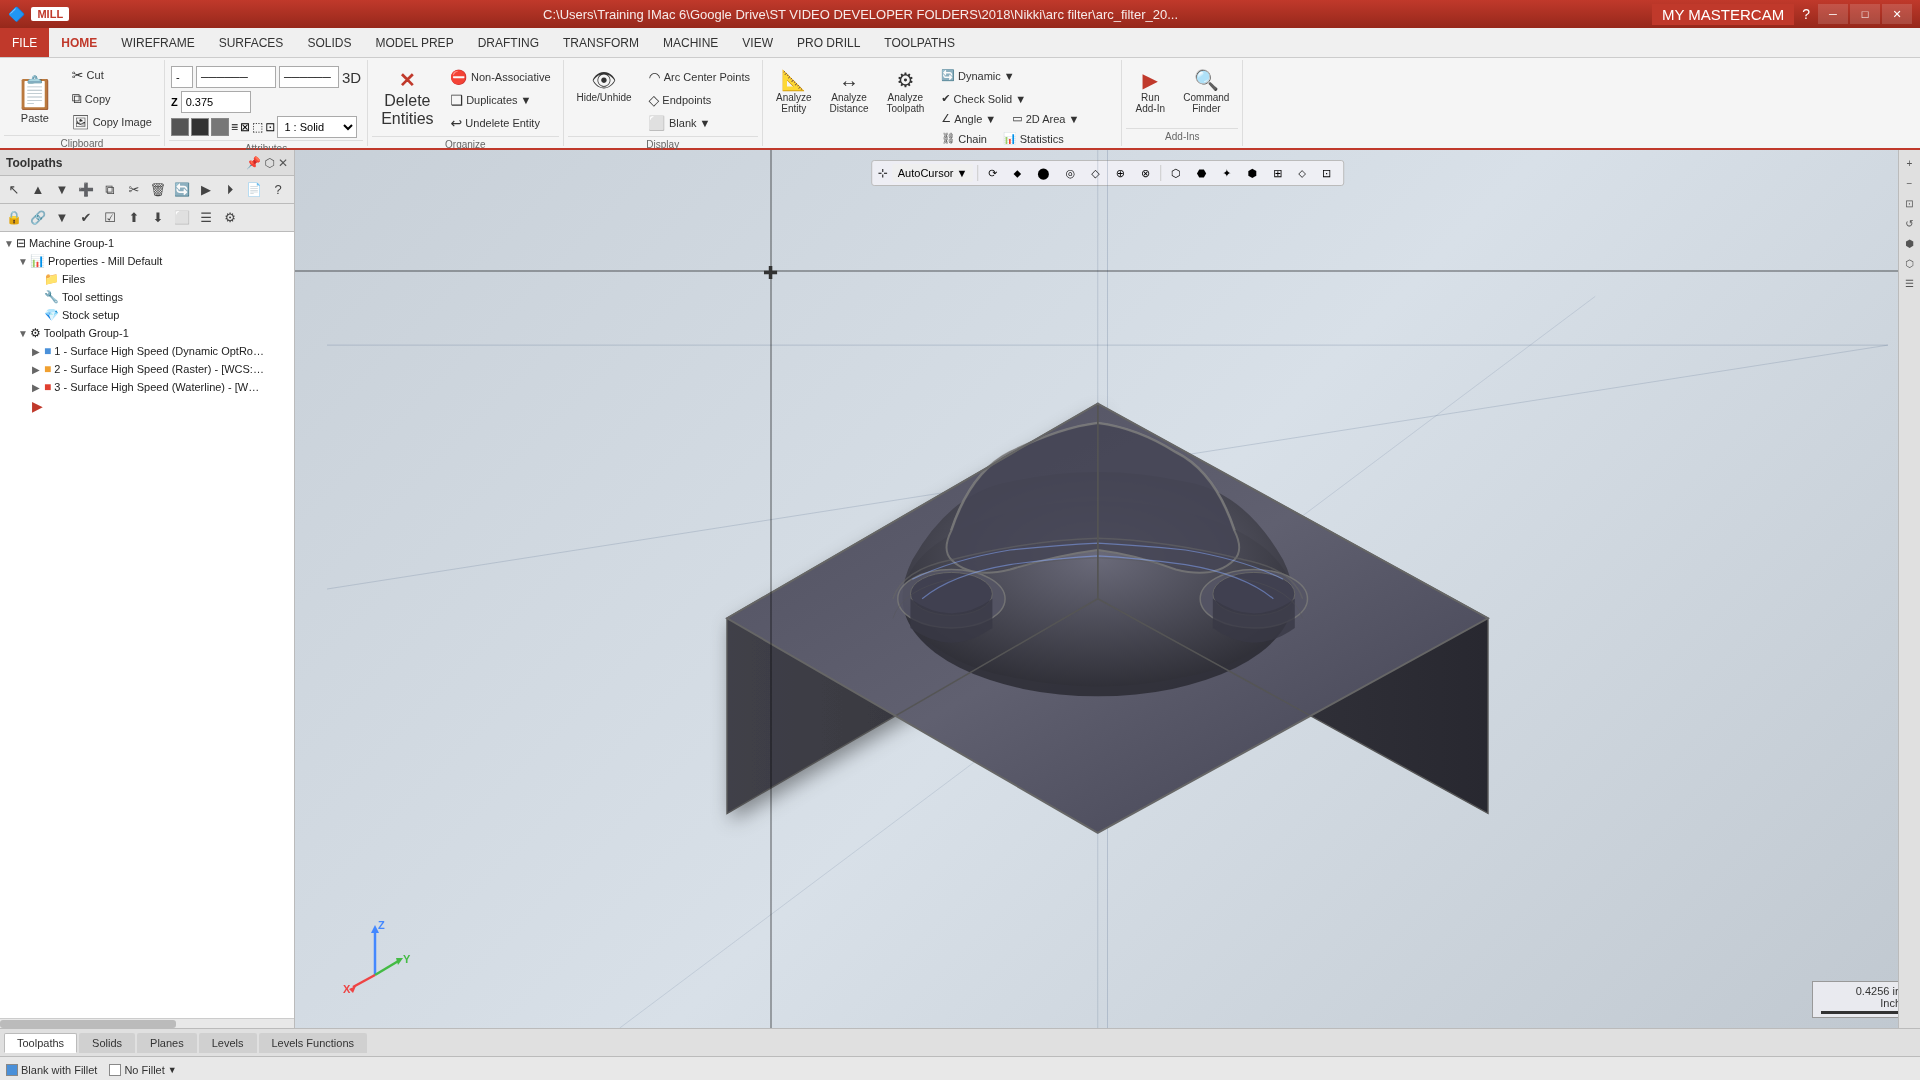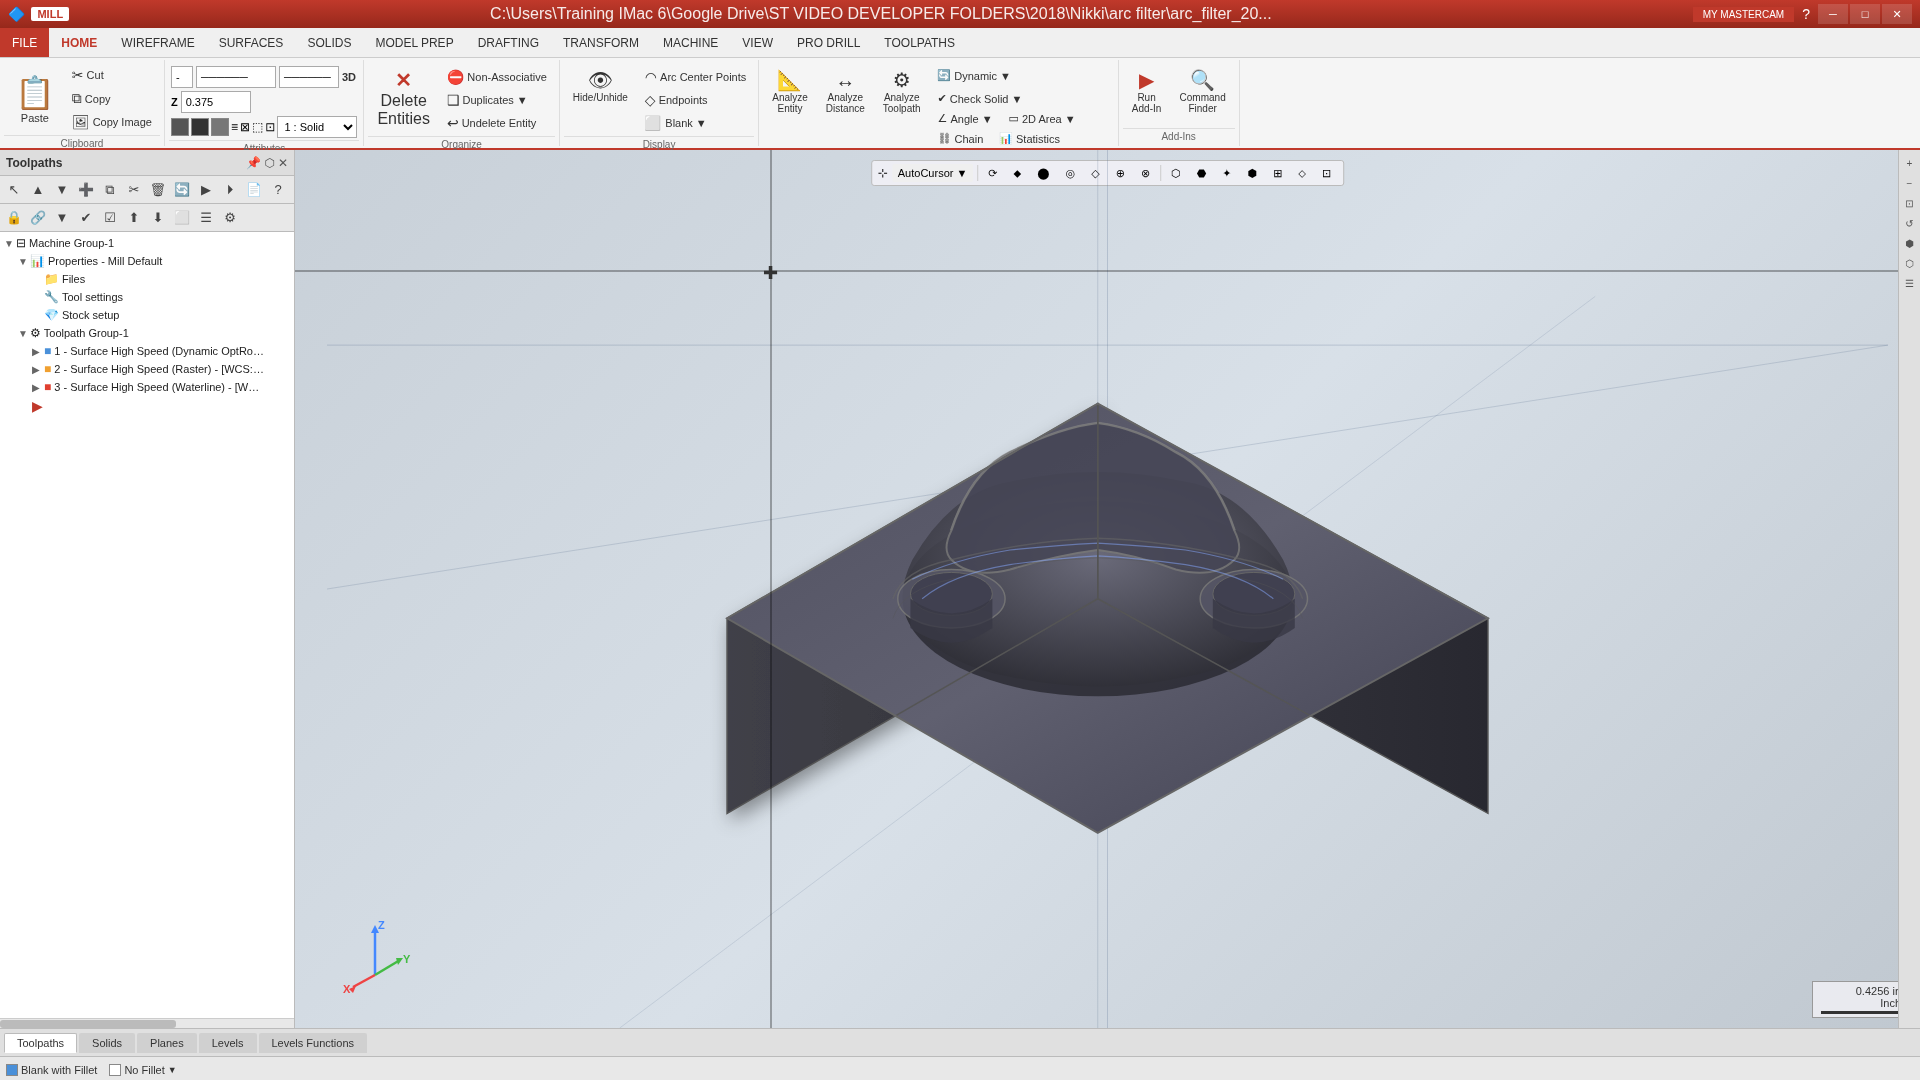--- a/index.html
+++ b/index.html
@@ -5,21 +5,21 @@
     * { margin: 0; padding: 0; box-sizing: border-box; }
     body { width: 1920px; height: 1080px; overflow: hidden; font-family: 'Segoe UI', Arial, sans-serif; font-size: 12px; background: #d0d8e0; }
 
     
     #titlebar {
       width: 100%; height: 28px; background: linear-gradient(to bottom, #c0392b, #96281b);
       display: flex; align-items: center; justify-content: space-between;
       padding: 0 8px; color: white;
     }
     #titlebar .title-left { display: flex; align-items: center; gap: 6px; }
-    #titlebar .title-path { font-size: 16px; color: rgba(255,255,255,0.9); flex: 1; text-align: center; }
+    #titlebar .title-path { font-size: 13px; color: rgba(255,255,255,0.9); flex: 1; text-align: center; }
     #titlebar .win-controls { display: flex; gap: 2px; }
     #titlebar .win-btn { width: 30px; height: 20px; background: rgba(255,255,255,0.15); border: none; color: white; cursor: pointer; font-size: 11px; display: flex; align-items: center; justify-content: center; }
 
     
     #menubar {
       width: 100%; height: 30px; background: #f0f0f0;
       display: flex; align-items: stretch; border-bottom: 1px solid #ccc;
     }
     .menu-item {
       padding: 0 12px; display: flex; align-items: center; cursor: pointer;
@@ -225,21 +225,21 @@
     .plus-cursor {
       position: absolute;
       left: 468px; top: 112px;
       font-size: 18px; color: #333;
       pointer-events: none;
     }
 
     
     #my-mcam {
       background: #c0392b; color: white; padding: 2px 10px;
-      font-size: 10px; cursor: pointer; border: none;
+      font-size: 15px; cursor: pointer; border: none;
       display: flex; align-items: center;
     }
   </style>
 </head>
 <body>
 
 <div id="titlebar">
   <div class="title-left">
     <span style="color:white;font-size:14px;">🔷</span>
     <span style="background:#fff;color:#c0392b;font-weight:bold;font-size:11px;padding:1px 6px;border-radius:2px;">MILL</span>
@@ -298,21 +298,21 @@
       <div class="ribbon-group-label">Clipboard</div>
     </div>
 
     <div class="ribbon-group" style="min-width:180px;">
       <div class="ribbon-group-content" style="flex-direction:column;align-items:flex-start;gap:3px;padding-top:4px;">
 
         <div style="display:flex;align-items:center;gap:3px;">
           <div class="attr-input" style="width:22px;">-</div>
           <div class="attr-input" style="width:80px;">──────</div>
           <div class="attr-input" style="width:60px;">──────</div>
-          <span style="font-size:11px;font-weight:bold;color:#333;">3D</span>
+          <span style="font-size:15px;font-weight:normal;color:#333;">3D</span>
         </div>
 
         <div class="z-field">
           <span style="font-size:11px;font-weight:bold;">Z</span>
           <div class="z-input">0.375</div>
         </div>
 
         <div style="display:flex;align-items:center;gap:2px;">
           <div class="color-swatch" style="background:#555;"></div>
           <div class="color-swatch" style="background:#333;"></div>

